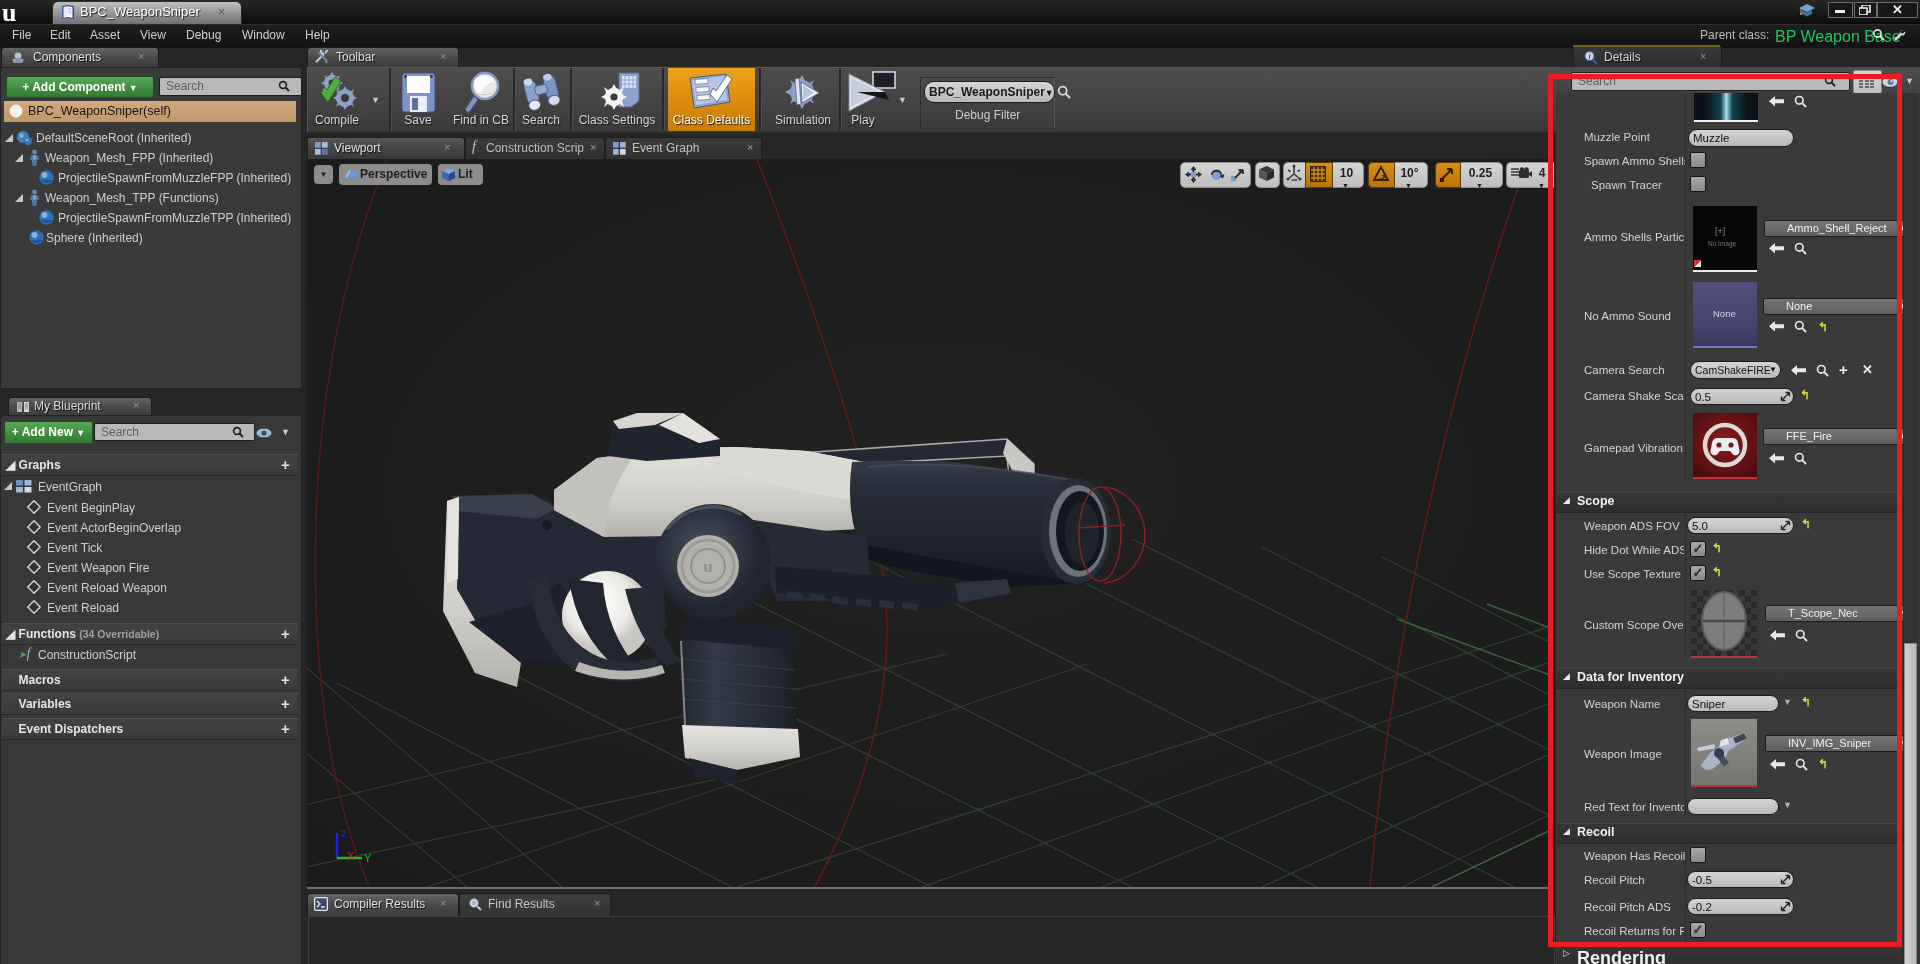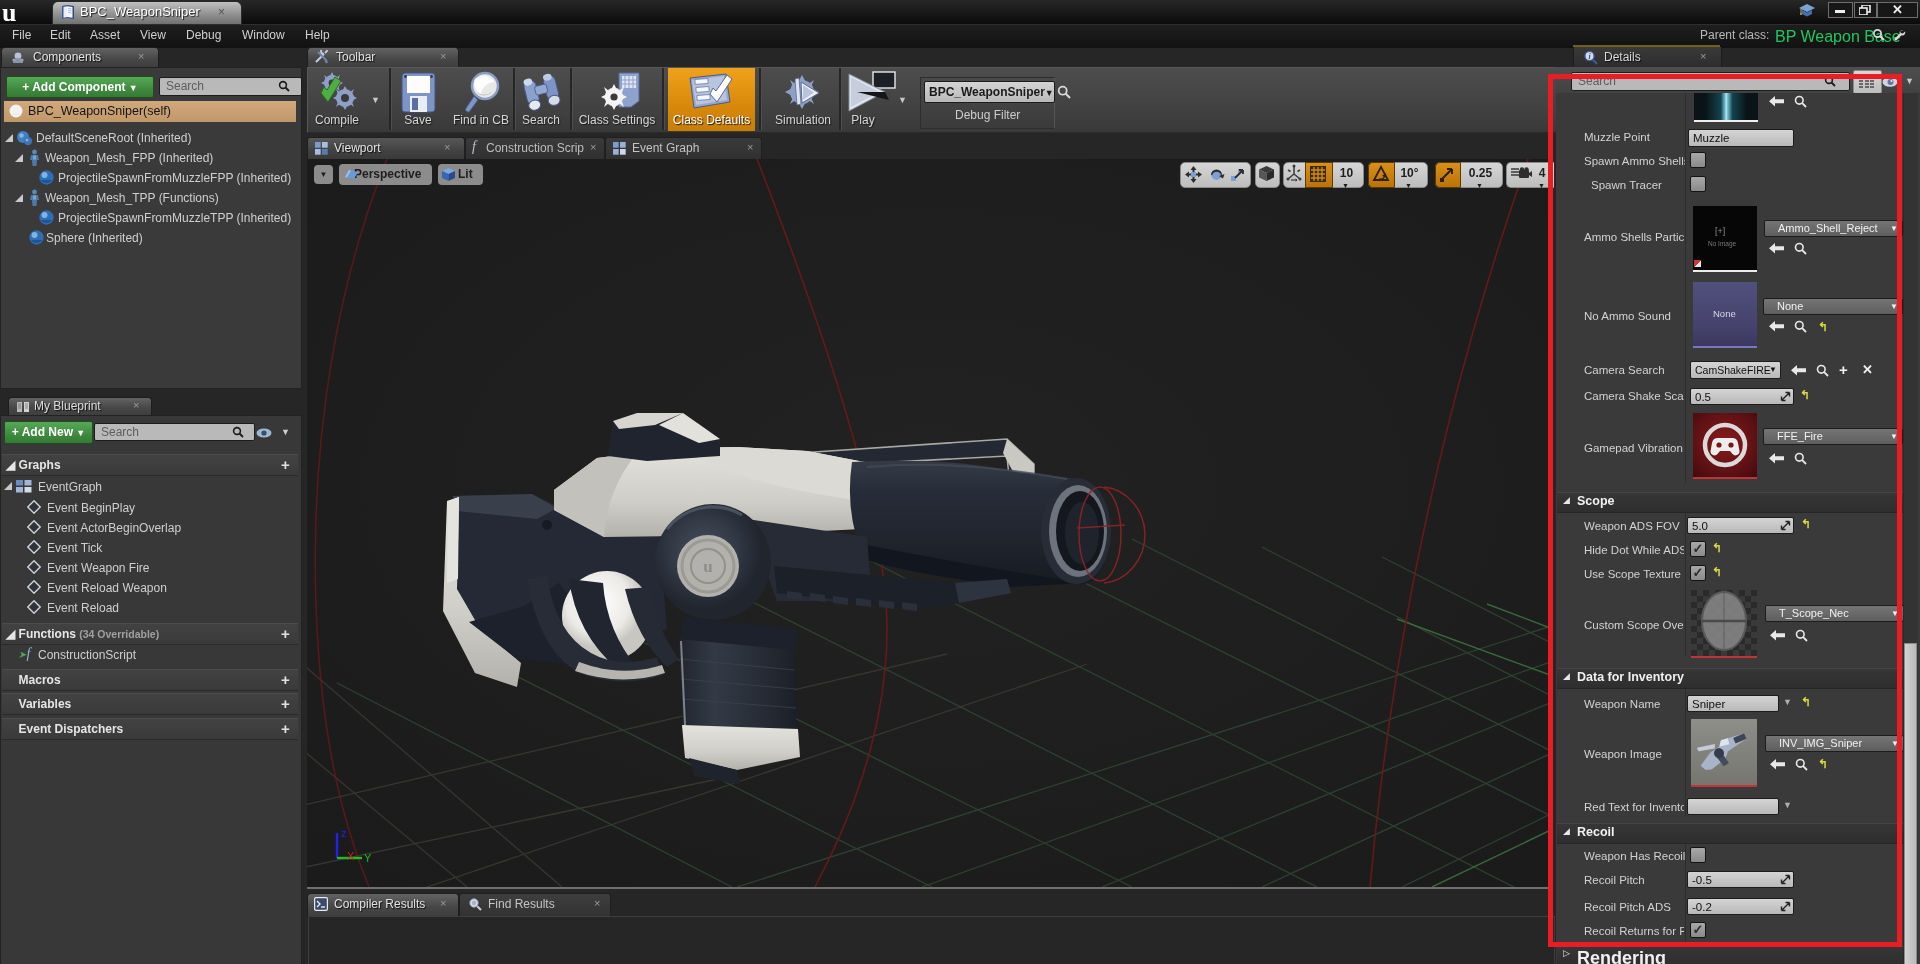--- a/index.html
+++ b/index.html
@@ -9,24 +9,24 @@
 .tab{background:linear-gradient(#636363,#474747 55%,#3d3d3d);border:1px solid #1d1d1d;border-bottom:none;
 border-radius:4px 4px 0 0;color:#d8d8d8;font-size:12px}
 .tabx{color:#9a9a9a;font-size:11px}
 .gbtn{background:linear-gradient(#58a858,#3f8a3f 60%,#357a35);border:1px solid #1f4d1f;border-radius:2px;
 color:#fff;font-weight:bold;font-size:12px}
 .srch{background:#b9b9b9;border:1px solid #1c1c1c;border-radius:2px;color:#5d5d5d;font-size:12px}
 .hdrrow{background:linear-gradient(#424242,#3a3a3a);border-top:1px solid #4c4c4c;border-bottom:1px solid #2a2a2a;
 color:#e6e6e6;font-weight:bold;font-size:12px}
 .plus{color:#e0e0e0;font-weight:bold;font-size:15px}
 .lbl{color:#d2d2d2;font-size:11.5px;white-space:nowrap}
-.fld{background:linear-gradient(#d4d4d4,#b9b9b9);border:1px solid #1c1c1c;border-radius:2px;color:#111;
+.fld{background:linear-gradient(#d4d4d4,#b9b9b9);border:1px solid #1c1c1c;border-radius:10px;color:#111;
 font-size:11.5px;line-height:16px;padding-left:4px;white-space:nowrap;overflow:hidden}
 .dd{background:linear-gradient(#757575,#5e5e5e);border:1px solid #1c1c1c;border-radius:2px;color:#f0f0f0;
-font-size:11px;line-height:16px;padding-left:13px;white-space:nowrap;overflow:hidden}
+font-size:11px;line-height:16px;padding-left:22px;white-space:nowrap;overflow:hidden}
 .chk{background:linear-gradient(#a8a8a8,#8a8a8a);border:1px solid #141414;border-radius:2px;width:14px;height:14px;
 color:#2e2e2e;font-size:13px;font-weight:bold;line-height:13px;text-align:center}
 .rst{color:#d8d844;font-size:12px;font-weight:bold}
 .wicon{color:#e8e8e8}
 .sep{background:#262626;width:2px;border-right:1px solid #4f4f4f}
 .tlabel{color:#d6d6d6;font-size:12px;text-align:center;white-space:nowrap;text-shadow:1px 1px 1px #1a1a1a}
 .vbtn{background:rgba(160,160,160,.85);border-radius:4px;color:#1e1e1e;font-weight:bold;font-size:12px}
 .ogrid{background:linear-gradient(#d98f17,#b97407);border:1px solid #5d3a02}
 .gr{background:linear-gradient(#d6d6d6,#bdbdbd);border:1px solid #8a8a8a}
 </style></head>
@@ -494,21 +494,21 @@
       </g>
 </svg>
 </div>
 
 <div class="ab vbtn" style="left:314px;top:165px;width:19px;height:19px;text-align:center;line-height:19px;font-size:8px">▼</div>
 <div class="ab vbtn" style="left:339px;top:164px;width:93px;height:21px;line-height:21px">
 <svg style="position:absolute;left:5px;top:5px" width="15" height="11" viewBox="0 0 15 11">
       <path d="M1 8 L5 1 L14 3 L10 10 Z" fill="#6a9ad4"></path>
       <path d="M1 8 L5 1 L7 1.5 L3 8.5 Z" fill="#9ec2e8"></path>
     </svg>
-<span style="margin-left:15px">Perspective</span></div>
+<span style="margin-left:21px">Perspective</span></div>
 <div class="ab vbtn" style="left:438px;top:164px;width:45px;height:21px;line-height:21px">
 <svg style="position:absolute;left:4px;top:4px" width="13" height="13" viewBox="0 0 13 13">
       <path d="M6.5 0 L13 3 L6.5 6 L0 3 Z" fill="#7aa8e0"></path>
       <path d="M0 3 L6.5 6 L6.5 13 L0 10 Z" fill="#3a66b0"></path>
       <path d="M13 3 L6.5 6 L6.5 13 L13 10 Z" fill="#2a4a8a"></path>
     </svg>
 <span style="margin-left:20px">Lit</span></div>
 <div class="ab gr" style="left:1180px;top:162px;width:69px;height:24px;border-radius:5px"></div>
 <svg class="ab" style="left:1185px;top:166px" width="17" height="17" viewBox="0 0 17 17">
     <path d="M8.5 0 l3 4 h-6z M8.5 17 l3-4 h-6z M0 8.5 l4-3 v6z M17 8.5 l-4-3 v6z M7.5 4 h2 v9 h-2z M4 7.5 h9 v2 h-9z" fill="#2c2c2c"></path>

